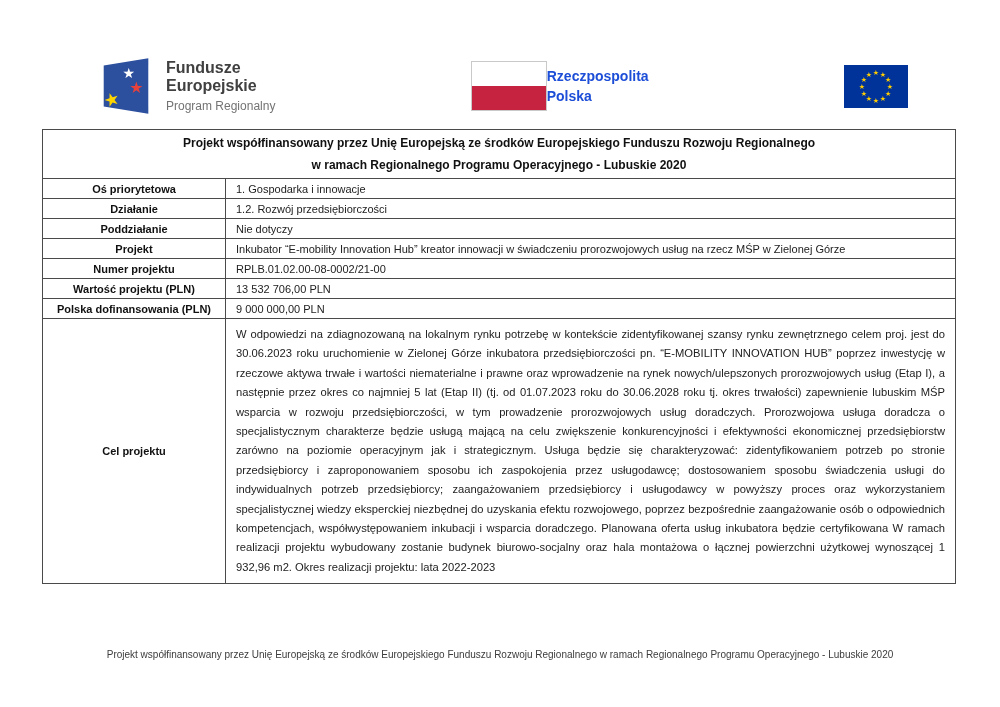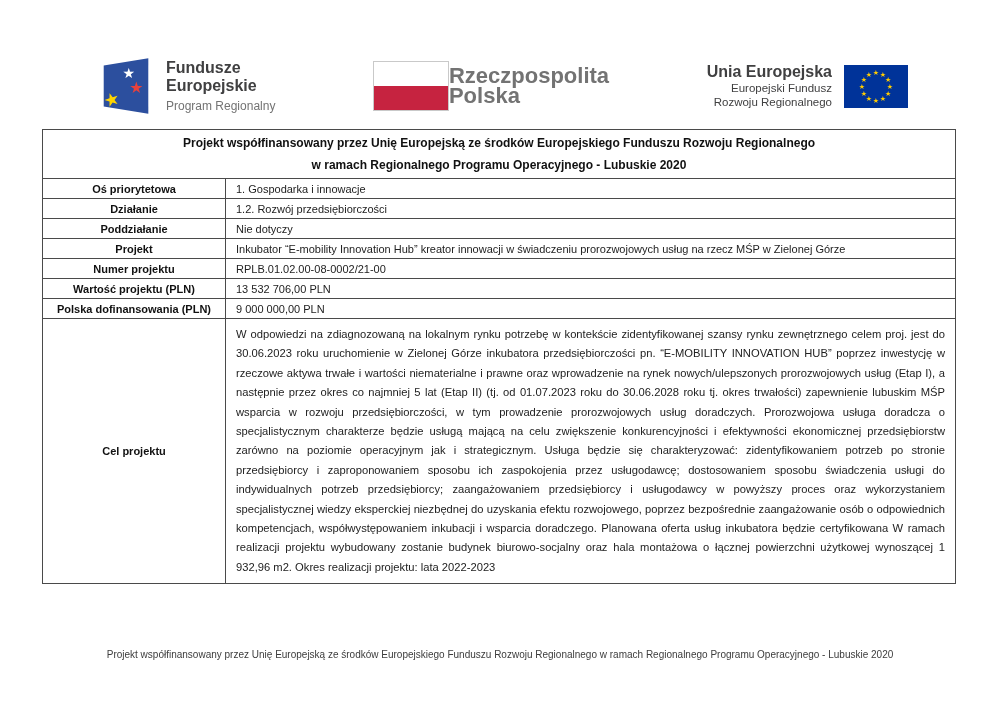--- a/index.html
+++ b/index.html
@@ -14,21 +14,21 @@
            display:flex; align-items:center; justify-content:space-between; }
   .logo { display:flex; align-items:center; }
   .fe-flag { width:52px; height:64px; overflow:visible; }
   .fe-text { margin-left:14px; }
   .fe-line { font-size:16px; font-weight:bold; color:#404041; line-height:18px; }
   .fe-sub { font-size:12px; color:#737373; margin-top:4px; }
 
   .pl-flag { width:76px; height:50px; border:1px solid #c9c9c9; display:flex; flex-direction:column; }
   .pl-top { flex:1; background:#ffffff; }
   .pl-bottom { flex:1; background:#c62340; }
-  .pl-text { font-size:22px; font-weight:bold; color:#737373; line-height:20px; }
+  .pl-text { font-size:14px; font-weight:bold; color:#1d4ed8; line-height:20px; }
 
   .lub-swoosh { width:118px; height:60px; overflow:visible; }
   .lub-text { margin-left:6px; }
   .lub-title { font-size:21px; font-weight:bold; color:#2b93cf; line-height:22px; }
   .lub-sub { font-size:11px; font-weight:bold; color:#2b93cf; margin-top:1px; }
 
   .eu-text { text-align:right; margin-right:12px; }
   .eu-title { font-size:16px; font-weight:bold; color:#404041; line-height:18px; }
   .eu-line { font-size:11.5px; color:#404041; line-height:14px; }
   .eu-flag { width:64px; height:43px; }
@@ -81,25 +81,20 @@
         <div class="pl-bottom"></div>
       </div>
       <div class="pl-text">
         <div>Rzeczpospolita</div>
         <div>Polska</div>
       </div>
     </div>
 
 
     <div class="logo">
-      <div class="eu-text">
-        <div class="eu-title">Unia Europejska</div>
-        <div class="eu-line">Europejski Fundusz</div>
-        <div class="eu-line">Rozwoju Regionalnego</div>
-      </div>
       <svg class="eu-flag" viewBox="0 0 64 43">
         <rect x="0" y="0" width="64" height="43" fill="#003399"></rect>
         <g fill="#ffcc00" font-size="7" text-anchor="middle">
           <text x="32" y="10">★</text>
           <text x="39" y="11.9">★</text>
           <text x="44.1" y="17">★</text>
           <text x="46" y="24">★</text>
           <text x="44.1" y="31">★</text>
           <text x="39" y="36.1">★</text>
           <text x="32" y="38">★</text>

